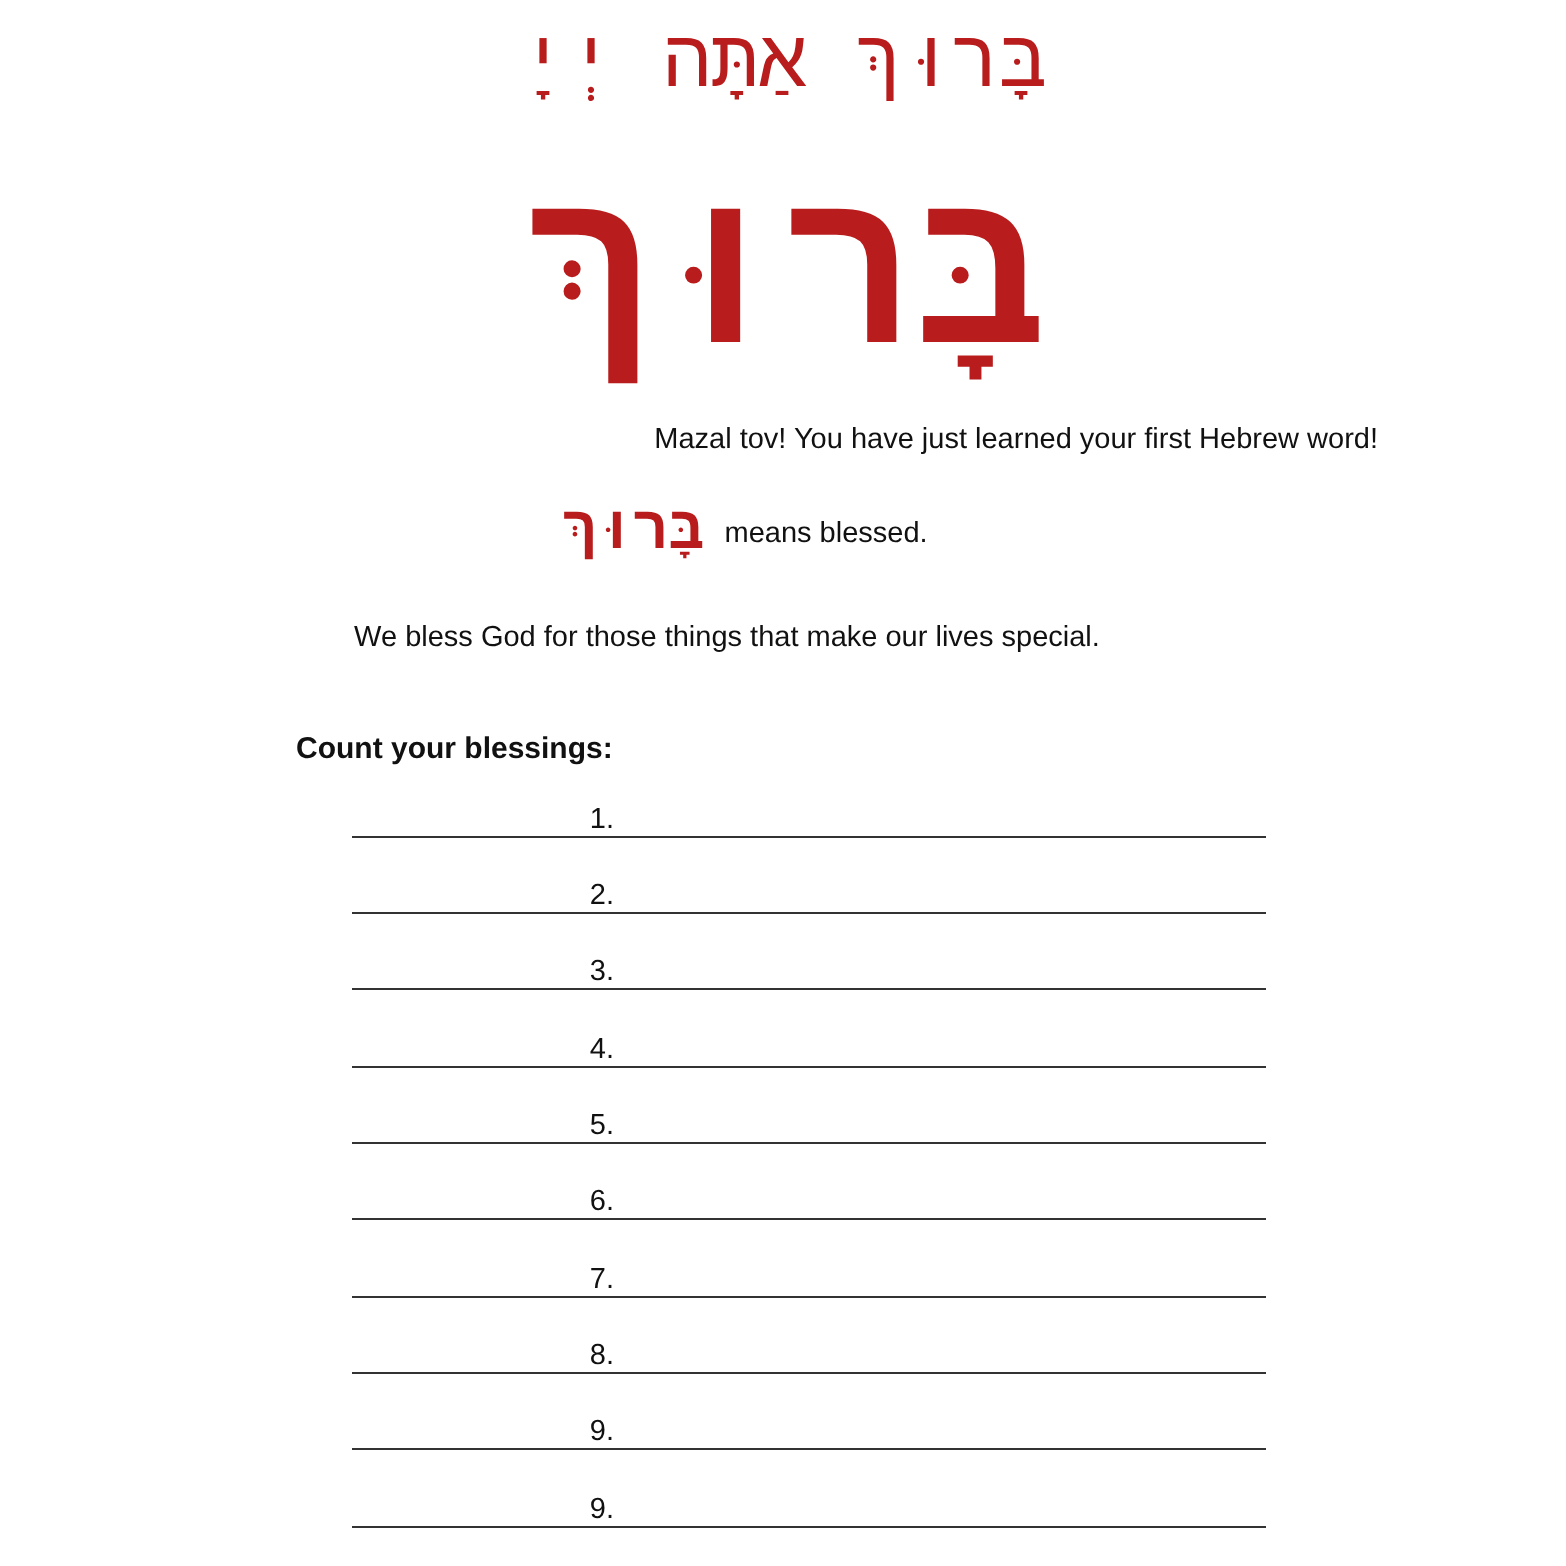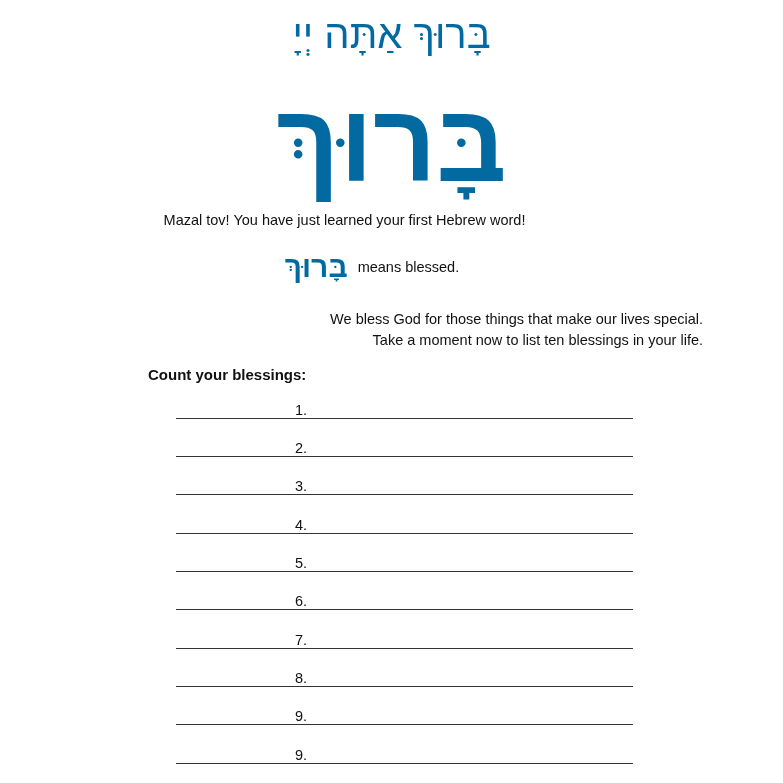--- a/index.html
+++ b/index.html
@@ -1,46 +1,45 @@
 <!DOCTYPE html>
 <html><head>
 <meta charset="utf-8">
 <style>
   html, body { margin:0; padding:0; background:#fff; }
   body { width:783px; height:783px; position:relative; overflow:hidden; font-family:"Liberation Sans", sans-serif; color:#111; }
   .abs { position:absolute; }
-  .heb { font-family:Liberation Sans, sans-serif; direction:rtl; unicode-bidi:isolate; color:#0369a1; white-space:nowrap; }
+  .heb { font-family:Liberation Mono, monospace; direction:rtl; unicode-bidi:isolate; color:#b91c1c; white-space:nowrap; }
   .top-heb { left:0; width:783px; top:6px; text-align:center; font-size:40px; line-height:56px; }
   .big-heb { left:0; width:783px; top:78px; text-align:center; font-size:110px; line-height:130px; font-weight:bold; }
-  .mazal { left:0; width:689px; top:212px; text-align:center; font-size:14.5px; }
+  .mazal { left:0; width:689px; top:212px; text-align:right; font-size:14.5px; }
   .means-row { left:0; width:744px; top:250px; text-align:center; font-size:14.5px; }
   .means-row .heb { font-size:30px; vertical-align:middle; font-weight:bold; }
   .means-row .txt { vertical-align:middle; margin-left:6px; }
-  .para { left:0; width:703px; top:309px; text-align:right; font-size:14.5px; line-height:21px; }
+  .para { left:12px; width:703px; top:309px; text-align:center; font-size:14.5px; line-height:21px; }
   .count-title { left:148px; top:366px; font-size:15px; font-weight:bold;text-align:center; }
   .row { position:absolute; left:140px; width:500px; height:24px; }
   .row .num { position:absolute; right:333px; top:0; font-size:14.5px; text-align:right; }
   .row .line { position:absolute; left:36px; width:457px; top:16px; height:0; border-top:1.5px solid #333; }
 </style>
 </head>
 <body>
 
 <div class="abs heb top-heb">בָּרוּךְ אַתָּה יְיָ</div>
 <div class="abs heb big-heb">בָּרוּךְ</div>
 
 <div class="abs mazal">Mazal tov! You have just learned your first Hebrew word!</div>
 
 <div class="abs means-row">
   <span class="heb">בָּרוּךְ</span>
   <span class="txt">means blessed.</span>
 </div>
 
 <div class="abs para">
   <div>We bless God for those things that make our lives special.</div>
-  <div>Take a moment now to list ten blessings in your life.</div>
 </div>
 
 <div class="abs count-title">Count your blessings:</div>
 
 <div>
   <div class="row" style="top:402px">
       <span class="num">1.</span>
       <div class="line"></div>
     </div>
   <div class="row" style="top:440px">

